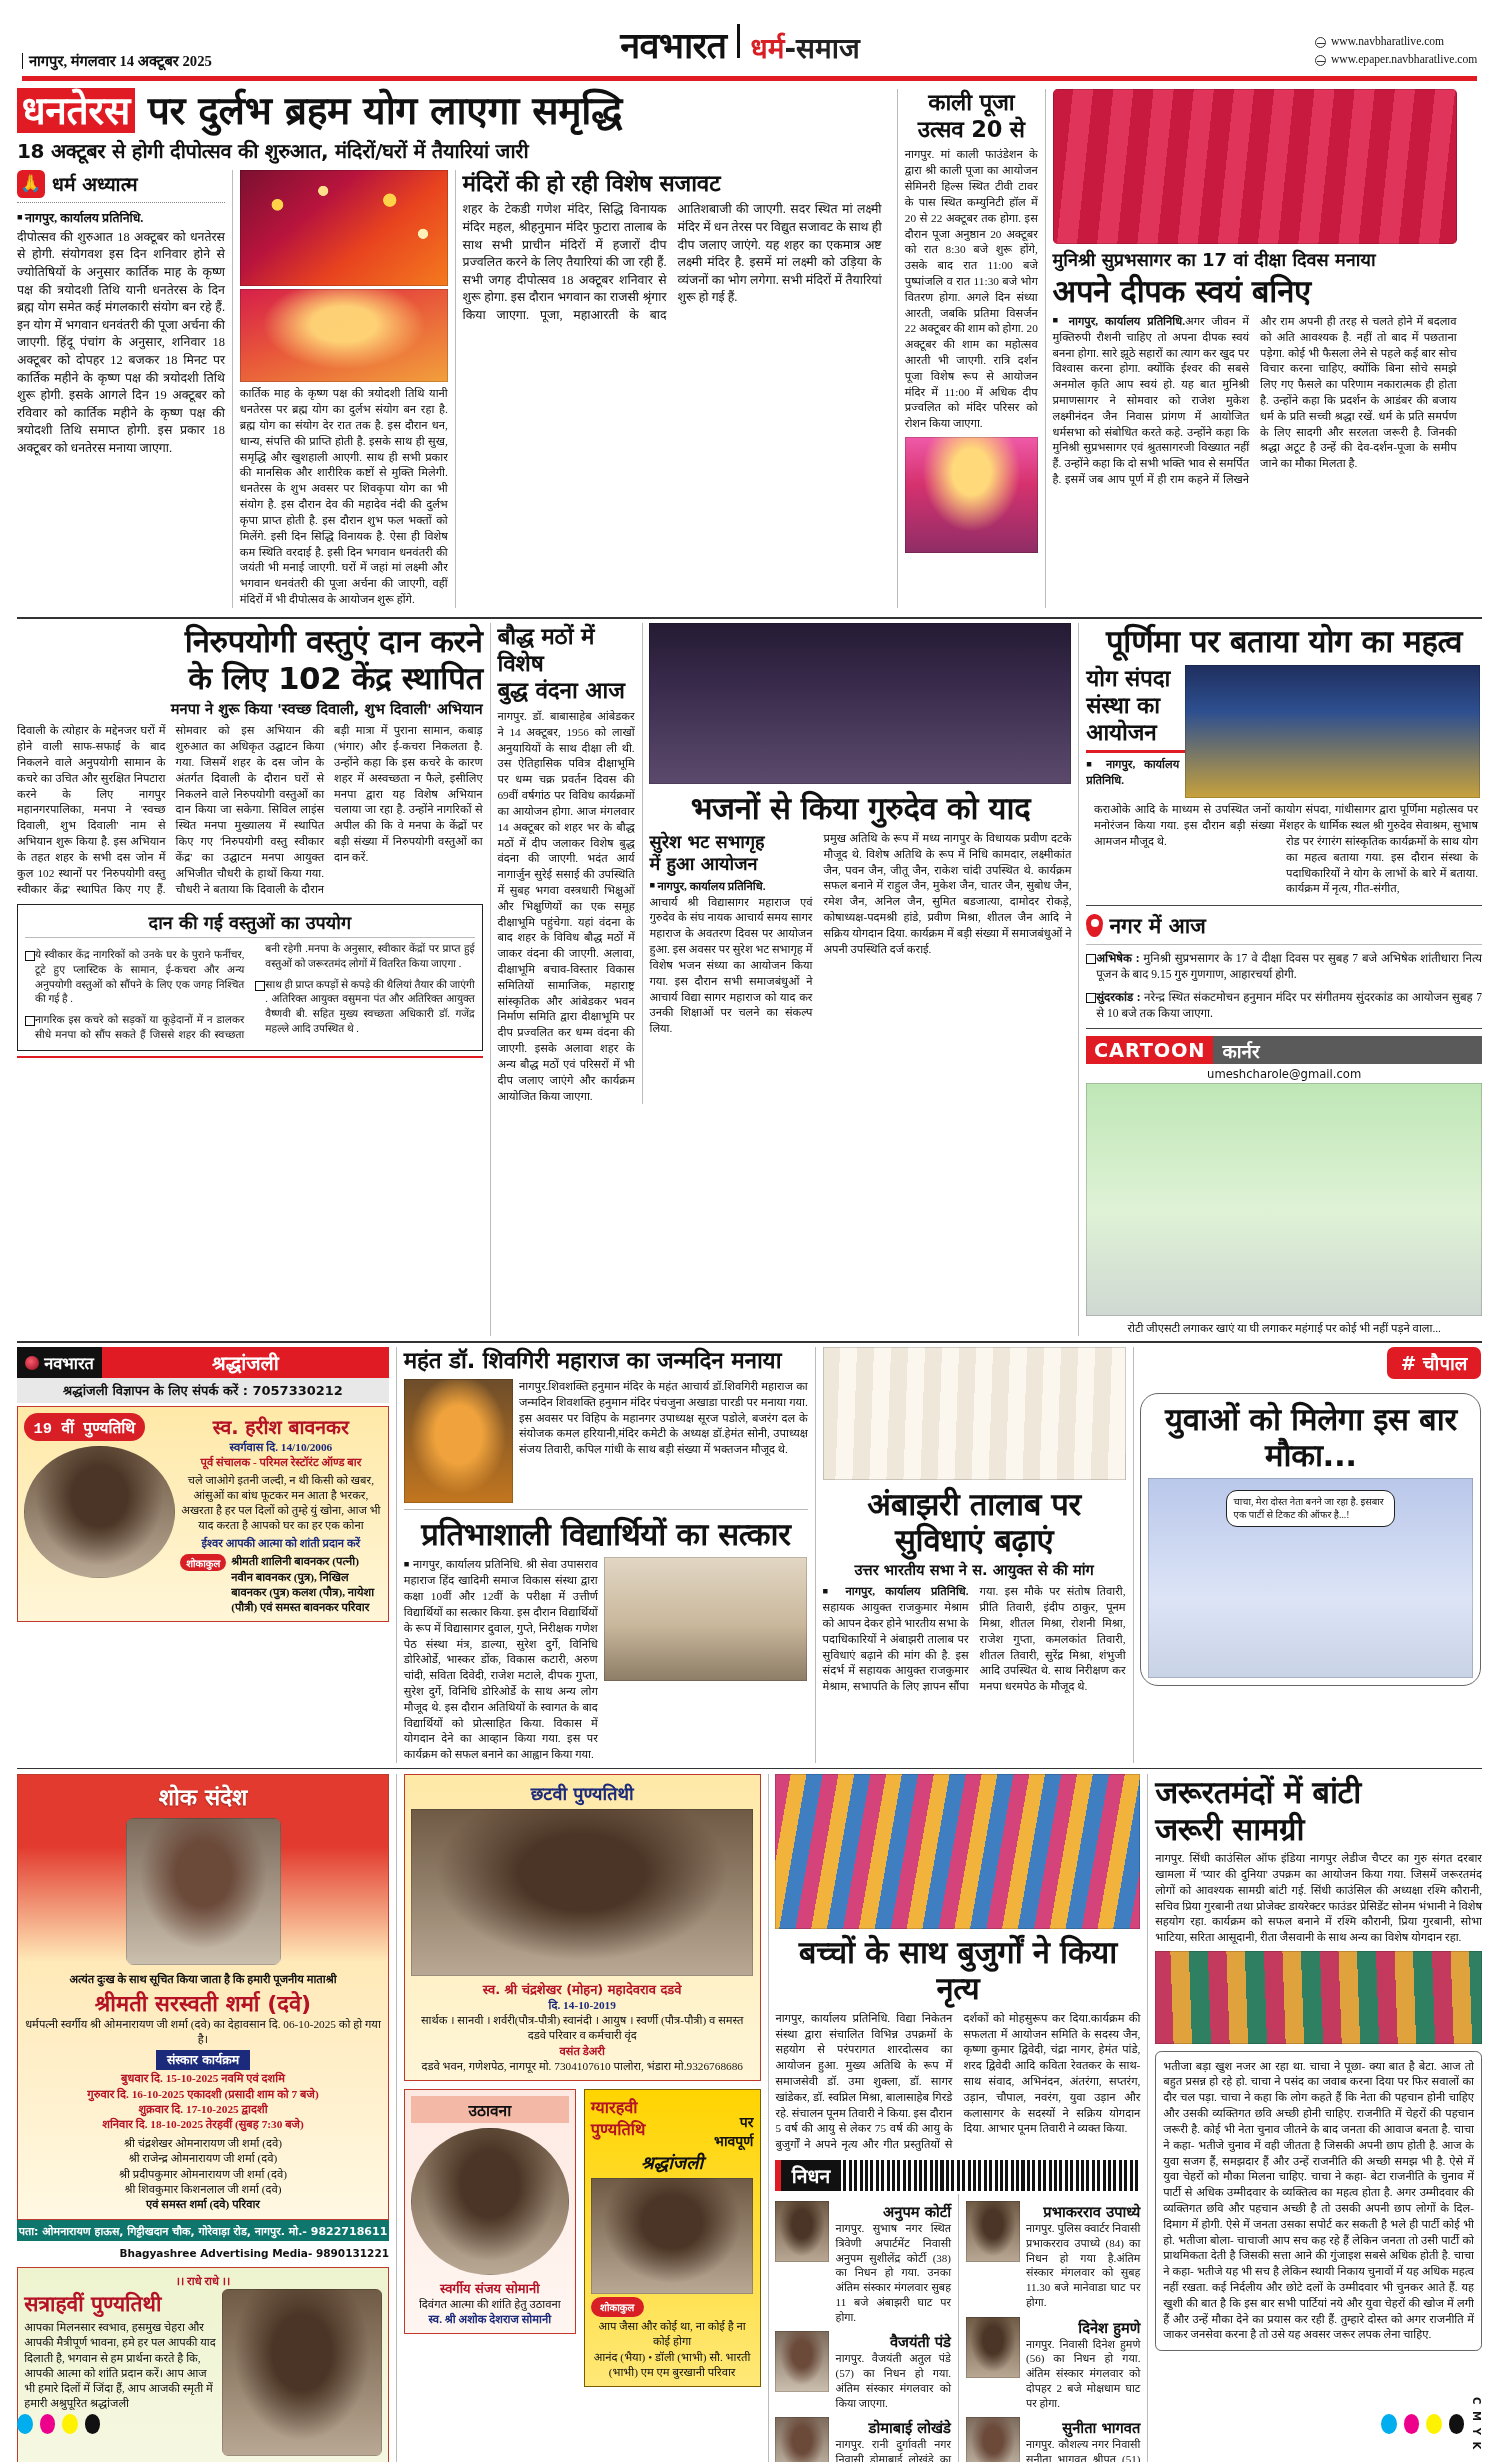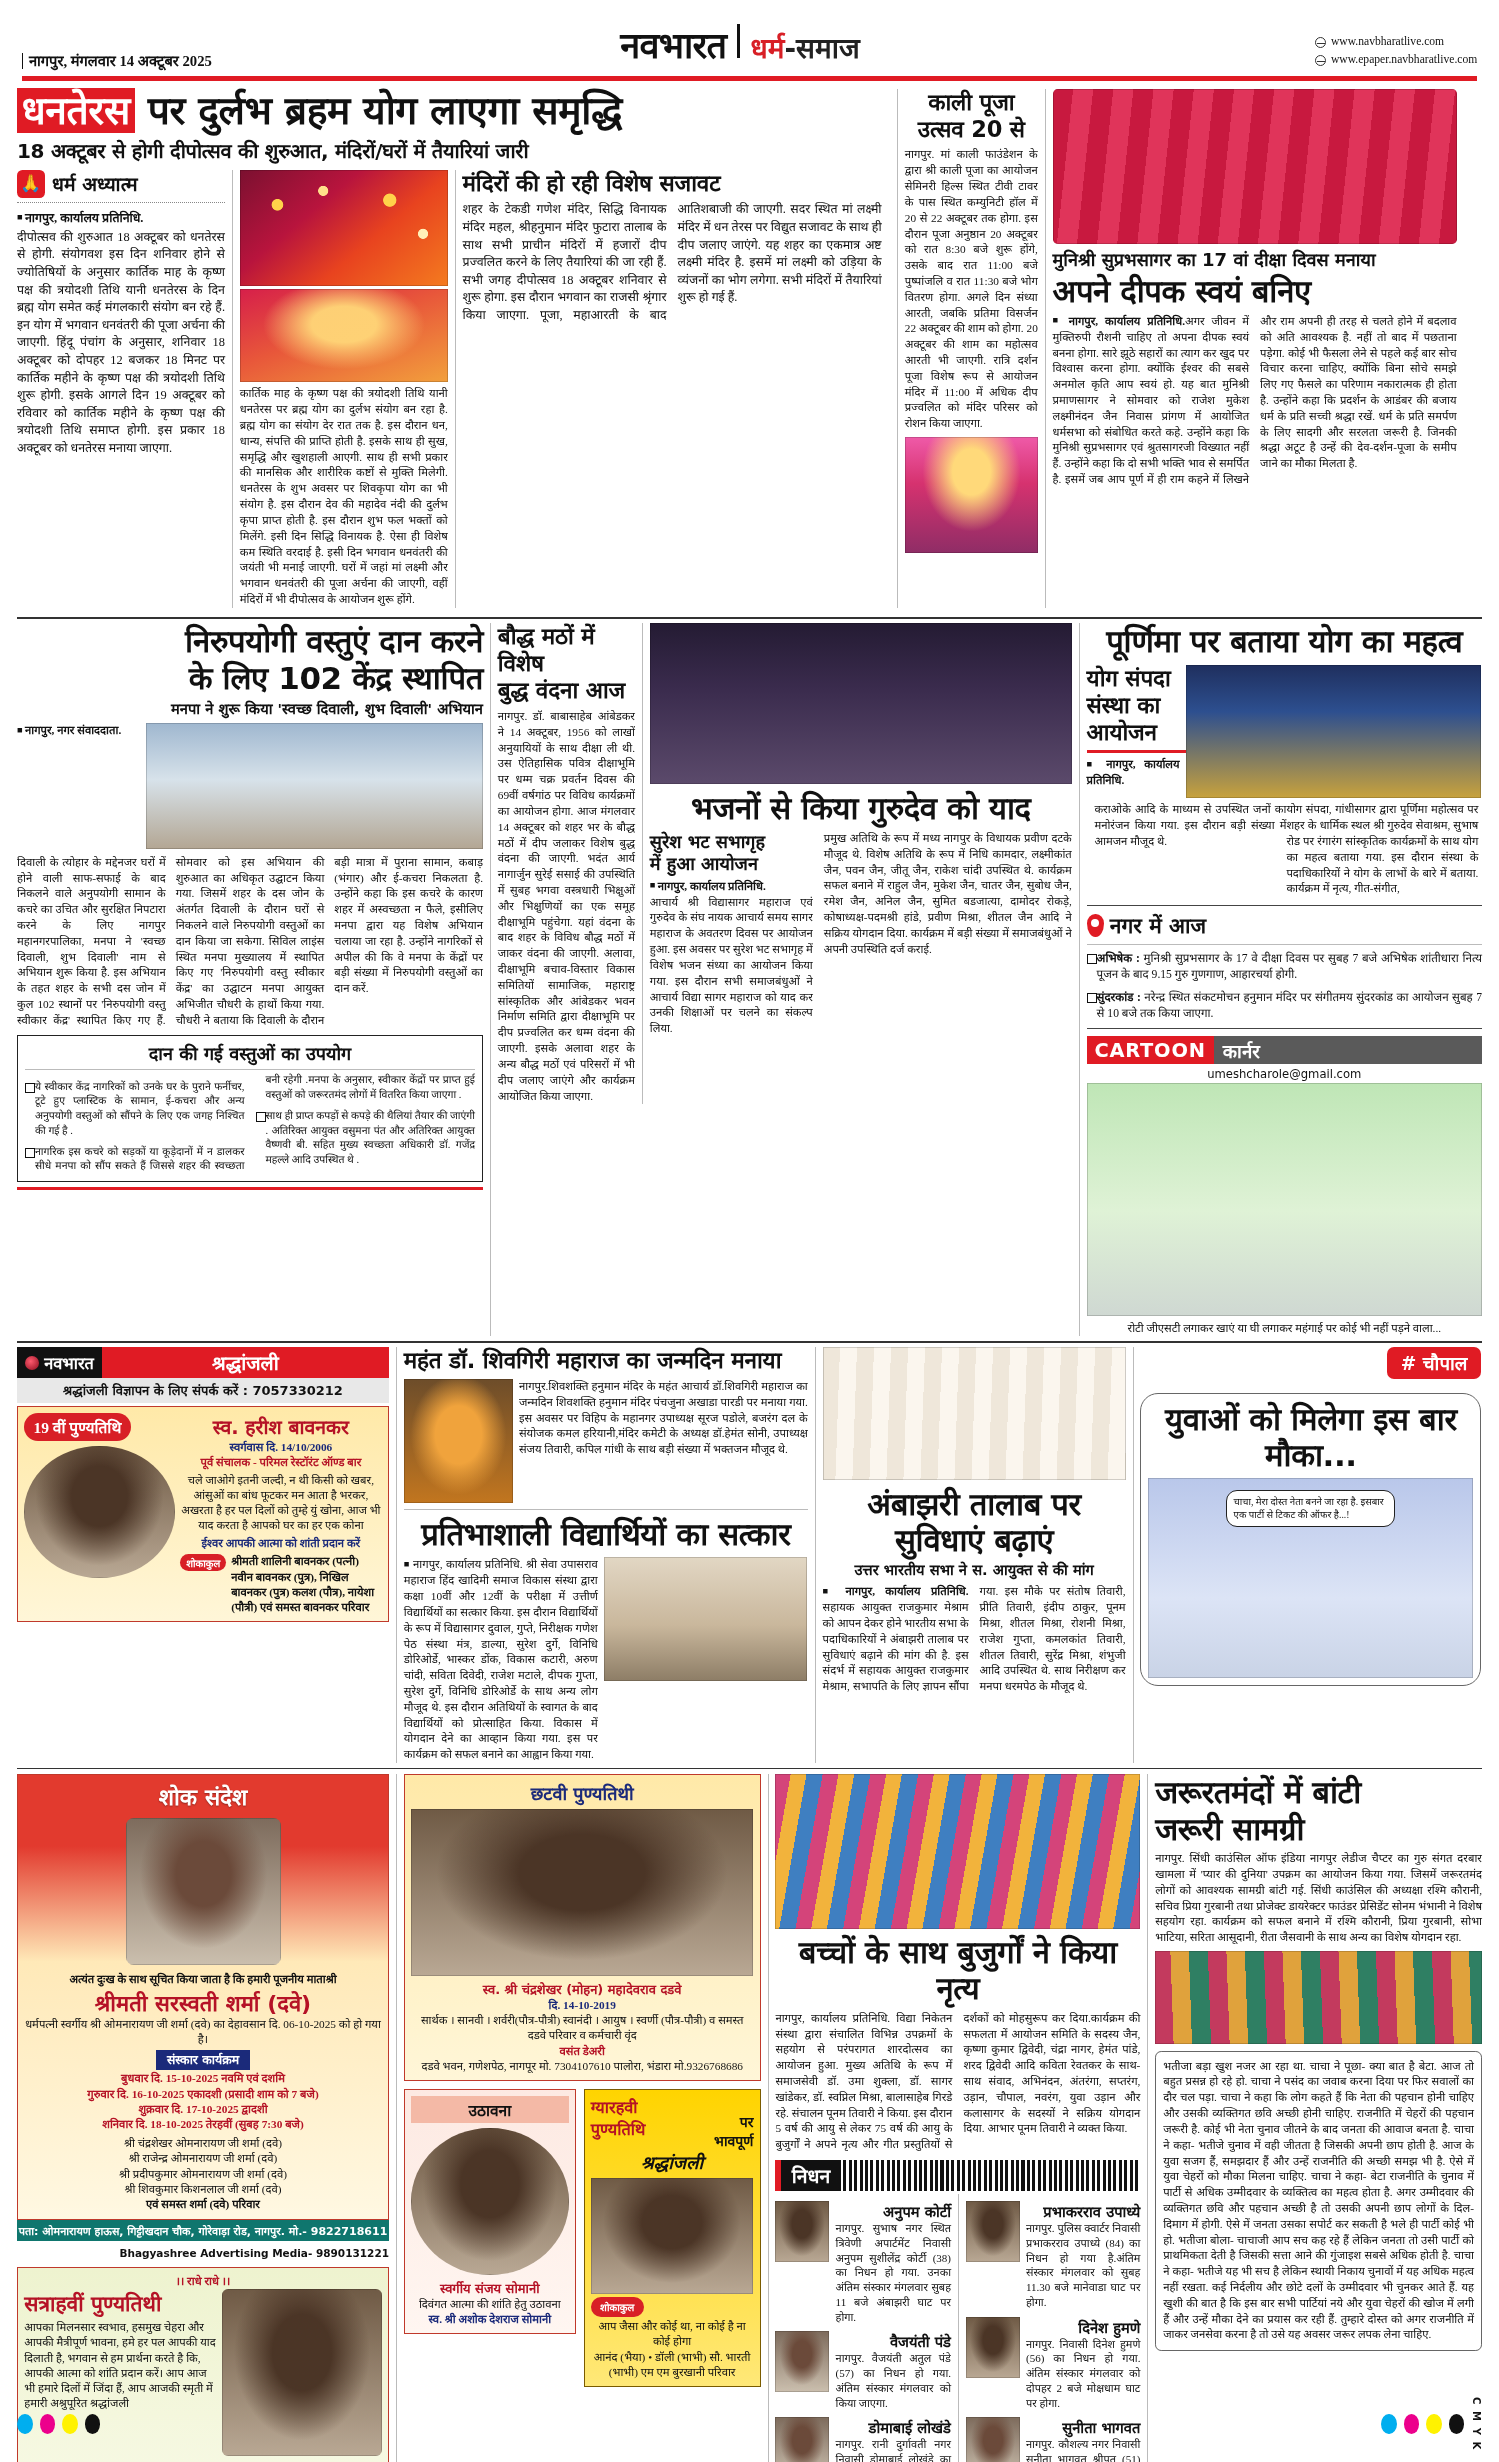--- a/index.html
+++ b/index.html
@@ -119,21 +119,21 @@
 
   
   .shrad-head { display: flex; height: 31px; }
   .shrad-head .blk { background: #111; color: #fff; display: flex; align-items: center; gap: 5.4px; padding: 0 7.8px; font-family:"DejaVu Sans",sans-serif; font-weight:900; font-size: 16.3px; }
   .shrad-head .rose { width: 14px; height: 14px; border-radius: 50%; background: radial-gradient(circle at 40% 38%, #ff5a6e, #8c0b1c); }
   .shrad-head .rd { background: #e01b24; color: #fff; flex: 1; display:flex; align-items:center; justify-content:center; font-family:"DejaVu Sans",sans-serif; font-weight:900; font-size: 19.4px; }
   .shrad-contact { background: #e8e8e8; text-align: center; font-family:"DejaVu Sans",sans-serif; font-weight: 700; font-size: 13px; padding: 3.1px 0; }
 
   
   .mem { border: 1.6px solid #c0392b; background: linear-gradient(180deg,#ffe9a8,#fff6d8); padding: 6.2px; position: relative; }
-  .mem-badge { background: #d81f26; color: #fff; font-family:Liberation Serif, serif; font-weight:900; font-size: 15.5px; padding: 3.1px 9.3px; border-radius: 14px; display:inline-block; }
+  .mem-badge { background: #d81f26; color: #fff; font-family:Liberation Mono, monospace; font-weight:900; font-size: 15.5px; padding: 3.1px 9.3px; border-radius: 14px; display:inline-block; }
   .mem-name { font-family:"DejaVu Sans",sans-serif; font-weight: 900; font-size: 19.4px; color: #b51226; text-align: center; }
   .mem-sub { font-size: 11.3px; text-align: center; line-height: 1.35; }
   .mem-red { color: #b51226; font-weight: 700; }
   .mem-blue { color: #1b2a7a; font-weight: 700; }
 
   .shok { border: 1.6px solid #c0392b; background: linear-gradient(180deg,#e23a2e 0 16%, #ffe9b8 42%, #fff8e2 100%); padding: 6.2px; }
   .shok-t { font-family:"DejaVu Sans",sans-serif; font-weight:900; font-size: 22.5px; color:#fff; text-align:center; text-shadow: 0 0.8px 1.6px rgba(0,0,0,.35); }
 
   .addr-bar { background: #0f766e; color: #fff; font-family:"DejaVu Sans",sans-serif; font-weight:700; font-size: 11px; text-align: center; padding: 3.1px 1.6px; }
   .agency { font-family:"DejaVu Sans",sans-serif; font-weight: 700; font-size: 10.5px; text-align: right; padding-top: 6px; }
@@ -235,28 +235,20 @@
   </div>
 
   <div class="hline-dark" style="margin-top:9.3px;"></div>
 
   <div class="row">
 
     <div style="width:466px;">
       <div class="hl2" style="text-align:right;">निरुपयोगी वस्तुएं दान करने</div>
       <div class="hl2" style="text-align:right;">के लिए 102 केंद्र स्थापित</div>
       <div class="hl5" style="text-align:right;margin-top:3.1px;">मनपा ने शुरू किया 'स्वच्छ दिवाली, शुभ दिवाली' अभियान</div>
-      <div class="row" style="margin-top:5.4px;">
-        <div style="width:123px;">
-          <div class="body sm sq"><b>नागपुर, नगर संवाददाता.</b></div>
-        </div>
-        <div style="width:337px;margin-left:6.2px;">
-          <div class="ph office" style="height:126px;"></div>
-        </div>
-      </div>
       <div class="body sm cols3" style="margin-top:5.4px;">दिवाली के त्योहार के मद्देनजर घरों में होने वाली साफ-सफाई के बाद निकलने वाले अनुपयोगी सामान के कचरे का उचित और सुरक्षित निपटारा करने के लिए नागपुर महानगरपालिका, मनपा ने 'स्वच्छ दिवाली, शुभ दिवाली' नाम से अभियान शुरू किया है. इस अभियान के तहत शहर के सभी दस जोन में कुल 102 स्थानों पर 'निरुपयोगी वस्तु स्वीकार केंद्र' स्थापित किए गए हैं. सोमवार को इस अभियान की शुरुआत का अधिकृत उद्घाटन किया गया. जिसमें शहर के दस जोन के अंतर्गत दिवाली के दौरान घरों से निकलने वाले निरुपयोगी वस्तुओं का दान किया जा सकेगा. सिविल लाइंस स्थित मनपा मुख्यालय में स्थापित किए गए 'निरुपयोगी वस्तु स्वीकार केंद्र' का उद्घाटन मनपा आयुक्त अभिजीत चौधरी के हाथों किया गया. चौधरी ने बताया कि दिवाली के दौरान बड़ी मात्रा में पुराना सामान, कबाड़ (भंगार) और ई-कचरा निकलता है. उन्होंने कहा कि इस कचरे के कारण शहर में अस्वच्छता न फैले, इसीलिए मनपा द्वारा यह विशेष अभियान चलाया जा रहा है. उन्होंने नागरिकों से अपील की कि वे मनपा के केंद्रों पर बड़ी संख्या में निरुपयोगी वस्तुओं का दान करें.</div>
       <div class="box" style="margin-top:6.2px;border-color:#222;">
         <div class="hl4" style="text-align:center;">दान की गई वस्तुओं का उपयोग</div>
         <div class="hline" style="margin:3.9px 0;"></div>
         <div class="cols2">
           <div class="nagar-item">
               <span class="chk"></span>
               <span style="font-size:10.5px;">ये स्वीकार केंद्र नागरिकों को उनके घर के पुराने फर्नीचर, टूटे हुए प्लास्टिक के सामान, ई-कचरा और अन्य अनुपयोगी वस्तुओं को सौंपने के लिए एक जगह निश्चित की गई है .</span>
             </div>
           <div class="nagar-item">

